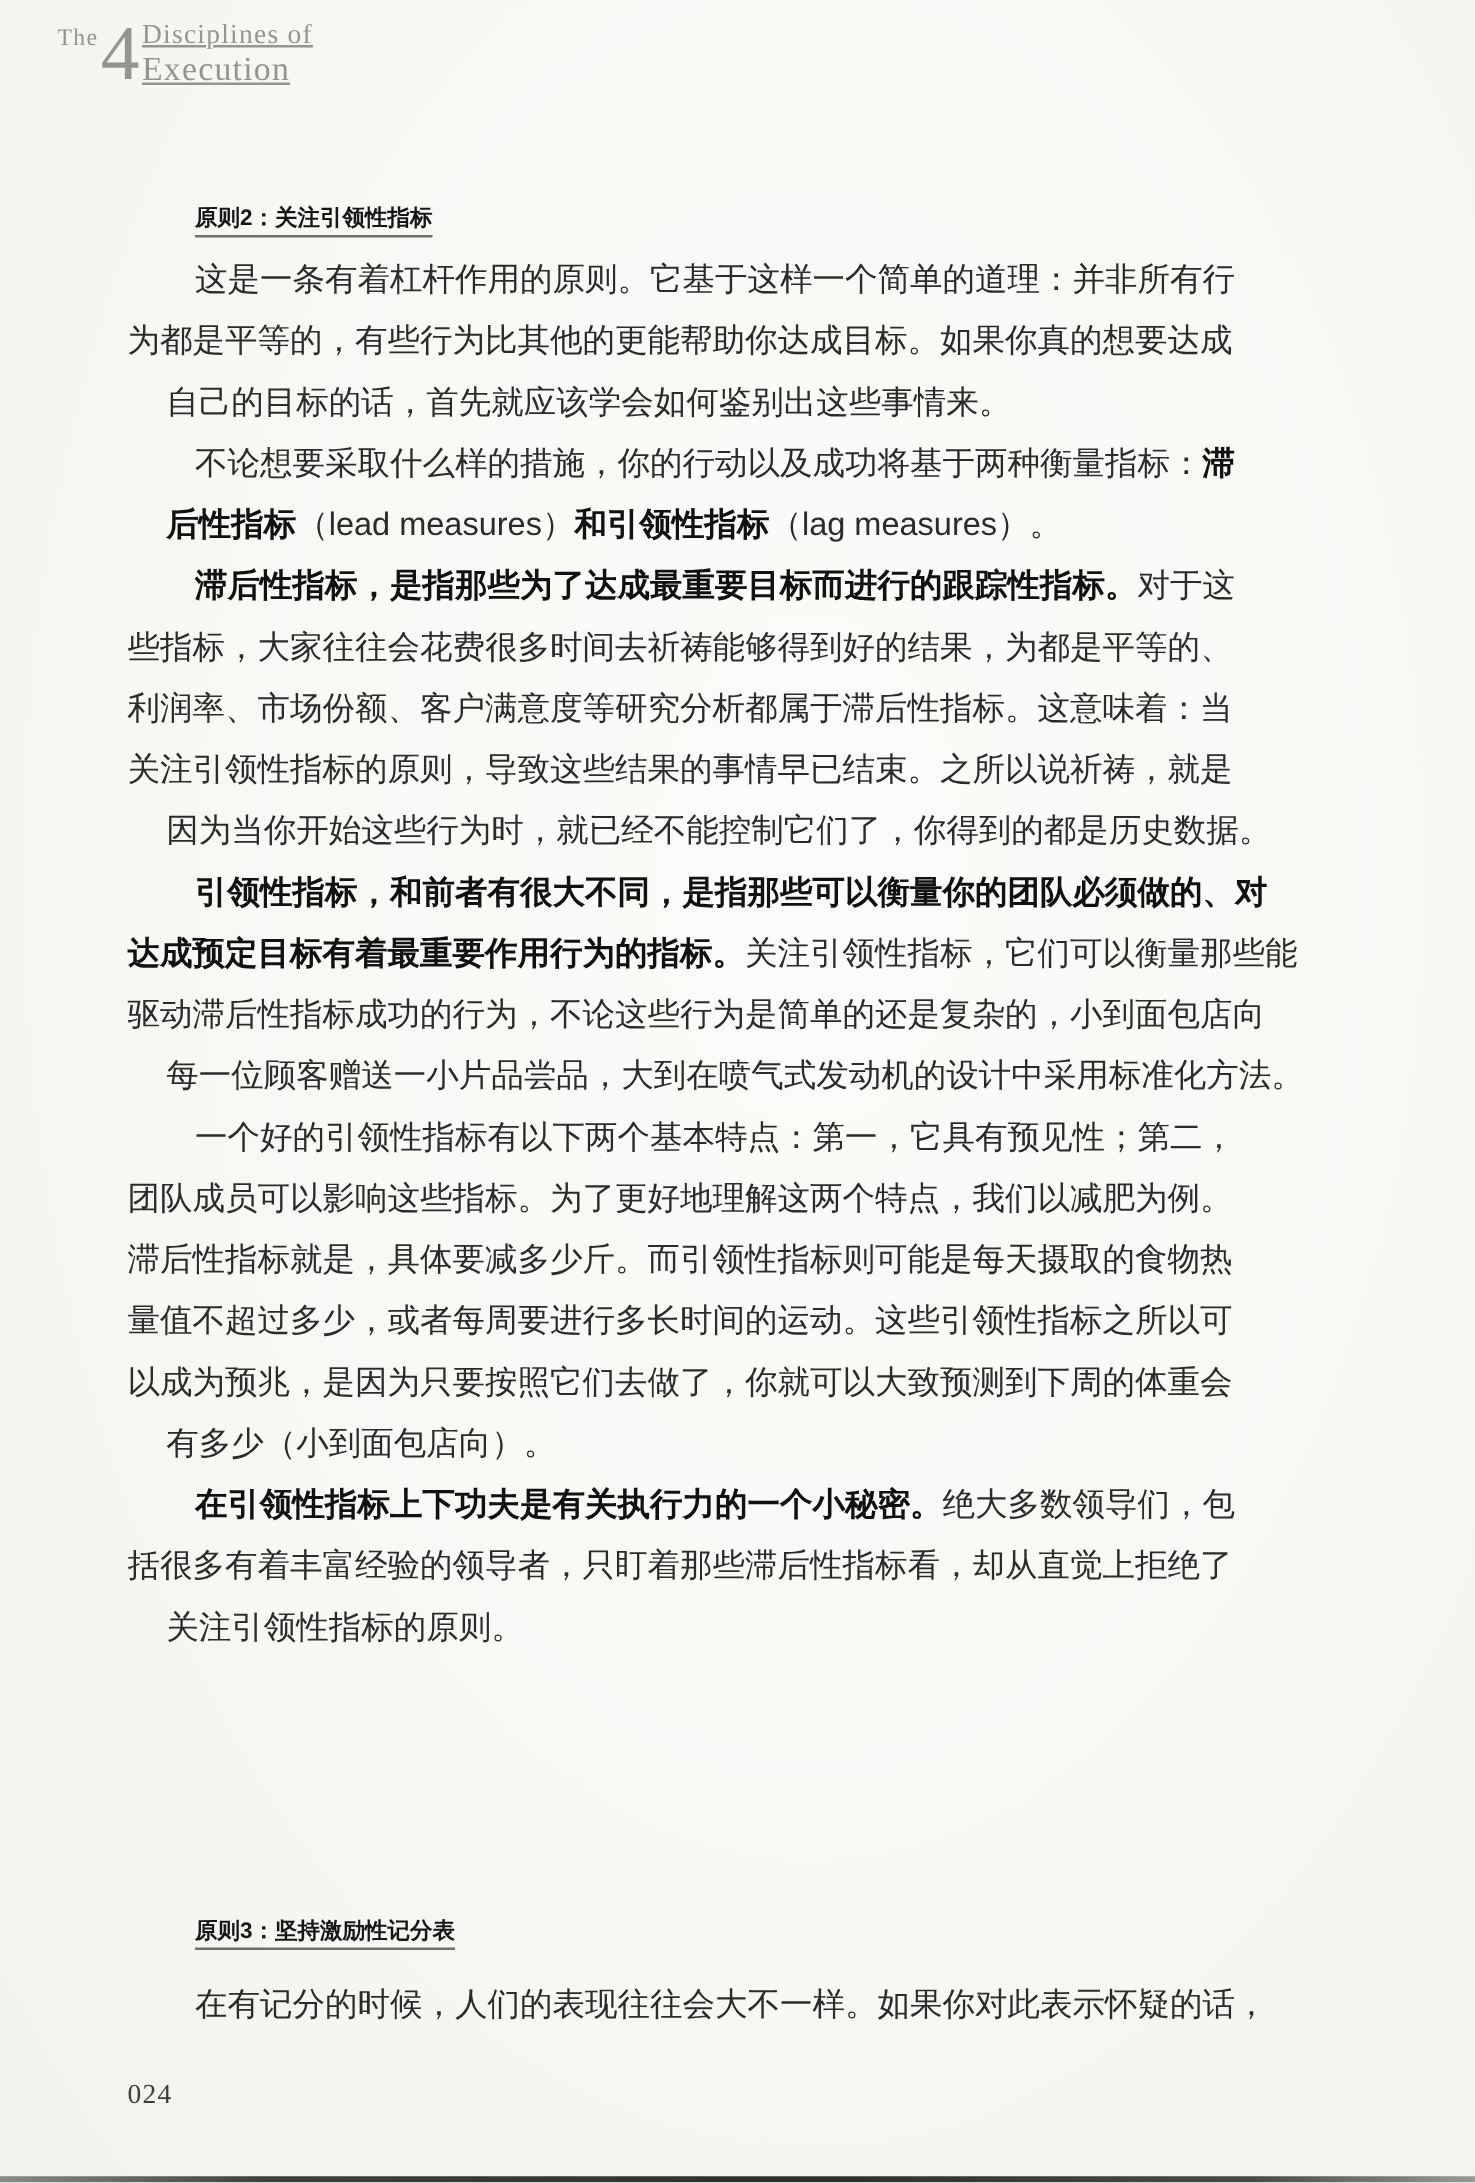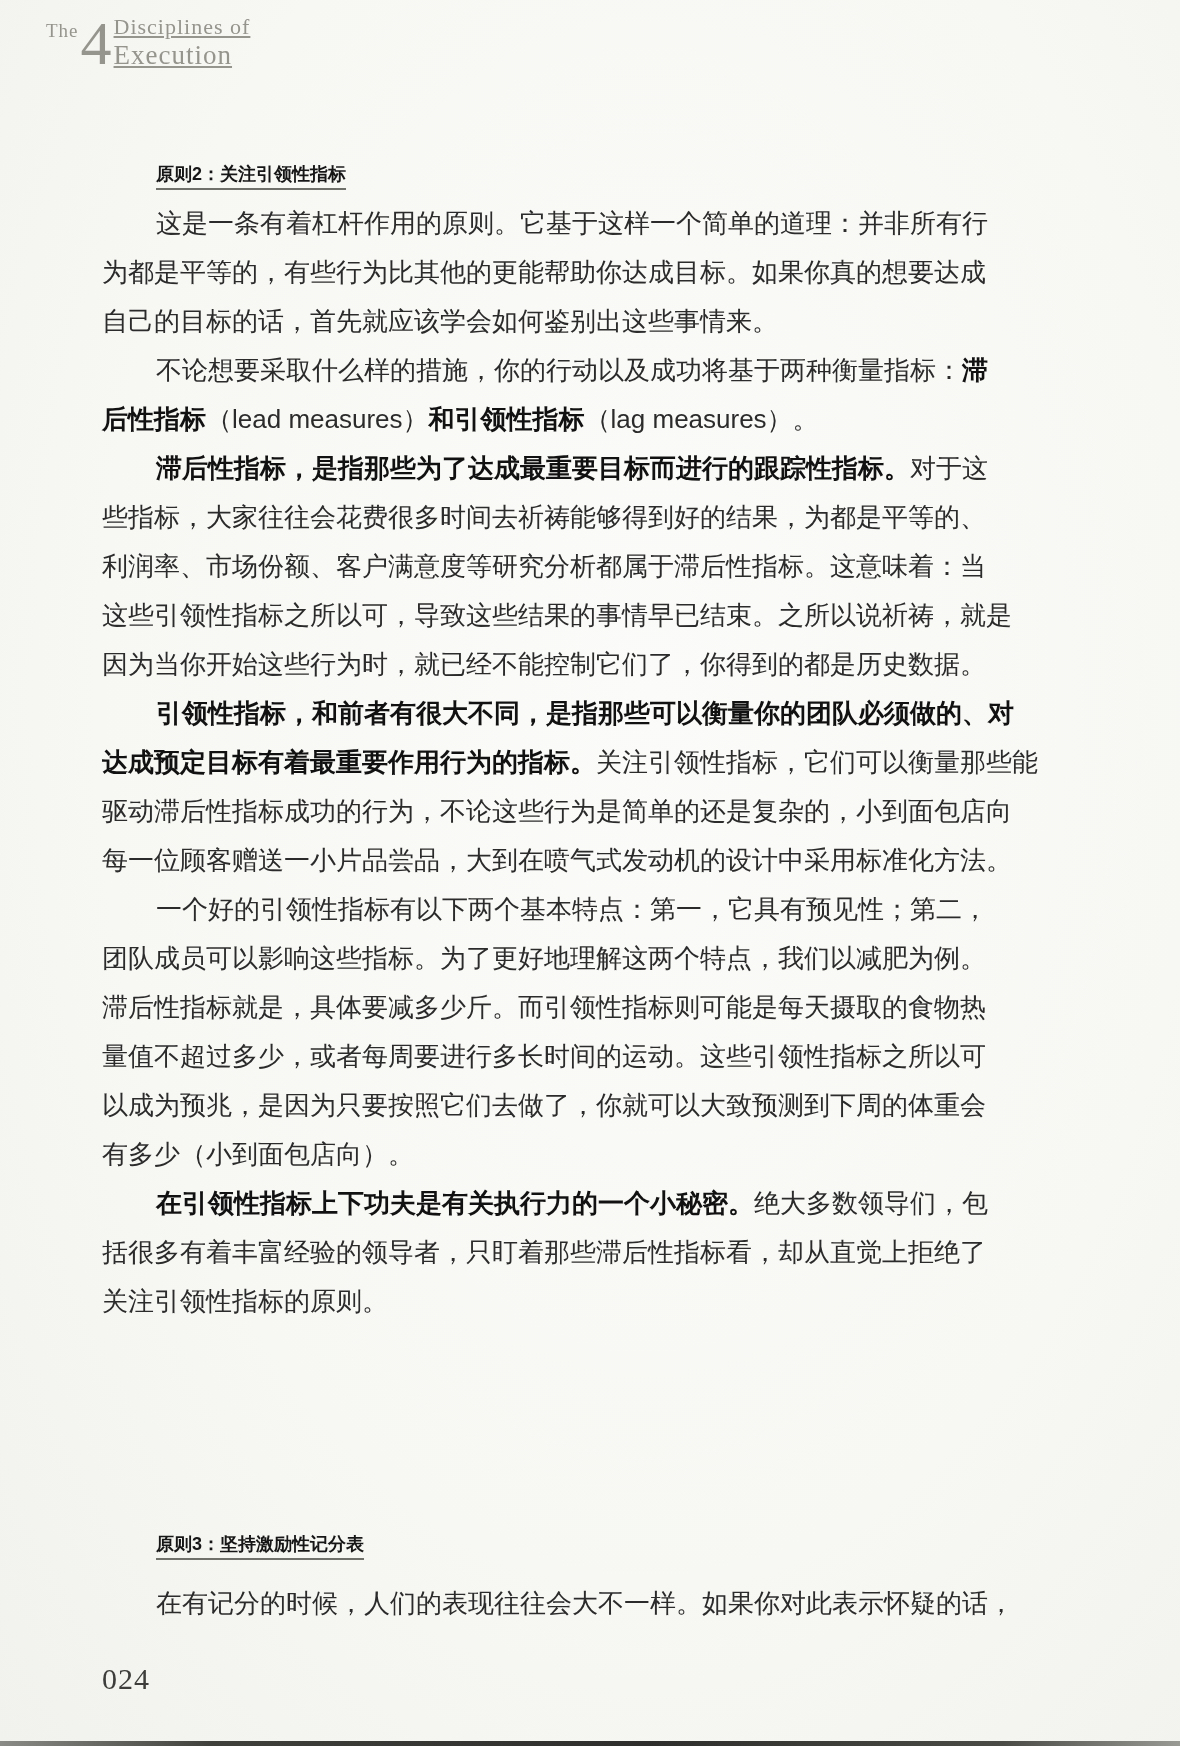--- a/index.html
+++ b/index.html
@@ -41,27 +41,27 @@
     text-decoration-thickness:2px;
     text-underline-offset:8px;
   }
   .heading.gap{margin-top:194px;margin-bottom:10px;}
   .para{margin:0;}
   .line{
     white-space:nowrap;
     text-align:justify;
     text-align-last:justify;
   }
-  .line.last{text-align-last:left;}
+  .line.last{text-align-last:left;margin-left:31px;}
   .line.ind{text-indent:54px;}
   .b{font-weight:700;color:#111;}
   
   .pageno{
     position:absolute;left:102px;top:1662px;
-    font-size:30px;color:#3d3d3b;
+    font-size:22px;color:#3d3d3b;
     font-family:"Liberation Serif","DejaVu Serif",serif;
     letter-spacing:1px;
   }
   
   .bottom-edge{
     position:absolute;left:0;bottom:0;width:100%;height:5px;
     background:linear-gradient(90deg,#8a8a86 0%,#3f3f3c 18%,#2e2e2c 55%,#4a4a46 85%,#9a9a95 100%);
   }
 </style>
 </head>
@@ -86,21 +86,21 @@
         <div class="line last"><span>自己的目标的话，首先就应该学会如何鉴别出这些事情来。</span></div>
       </div>
       <div class="para">
         <div class="line ind"><span>不论想要采取什么样的措施，你的行动以及成功将基于两种衡量指标：</span><span class="b">滞</span></div>
         <div class="line last"><span class="b">后性指标</span><span>（lead  measures）</span><span class="b">和</span><span class="b">引领性指标</span><span>（lag  measures）。</span></div>
       </div>
       <div class="para">
         <div class="line ind"><span class="b">滞后性指标，是指那些为了达成最重要目标而进行的跟踪性指标。</span><span>对于这</span></div>
         <div class="line"><span>些指标，大家往往会花费很多时间去祈祷能够得到好的结果，为都是平等的、</span></div>
         <div class="line"><span>利润率、市场份额、客户满意度等研究分析都属于滞后性指标。这意味着：当</span></div>
-        <div class="line"><span>这些引领性指标之所以可，导致这些结果的事情早已结束。之所以说祈祷，就是</span></div>
+        <div class="line"><span>关注引领性指标的原则，导致这些结果的事情早已结束。之所以说祈祷，就是</span></div>
         <div class="line last"><span>因为当你开始这些行为时，就已经不能控制它们了，你得到的都是历史数据。</span></div>
       </div>
       <div class="para">
         <div class="line ind"><span class="b">引领性指标，和前者有很大不同，是指那些可以衡量你的团队必须做的、对</span></div>
         <div class="line"><span class="b">达成预定目标有着最重要作用行为的指标。</span><span>关注引领性指标，它们可以衡量那些能</span></div>
         <div class="line"><span>驱动滞后性指标成功的行为，不论这些行为是简单的还是复杂的，小到面包店向</span></div>
         <div class="line last"><span>每一位顾客赠送一小片品尝品，大到在喷气式发动机的设计中采用标准化方法。</span></div>
       </div>
       <div class="para">
         <div class="line ind"><span>一个好的引领性指标有以下两个基本特点：第一，它具有预见性；第二，</span></div>

